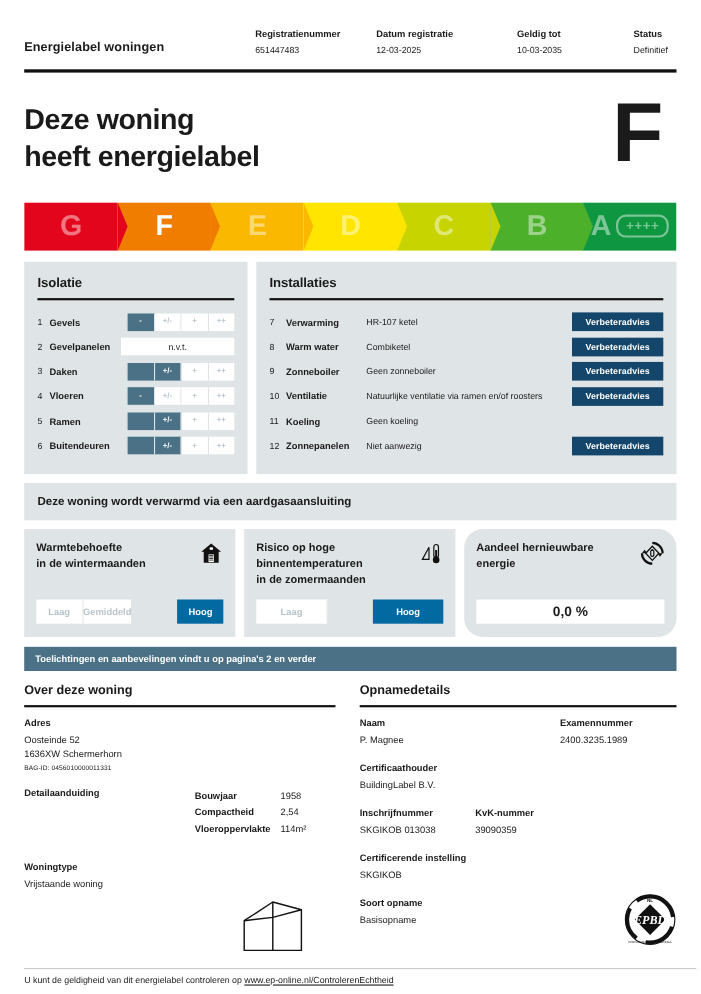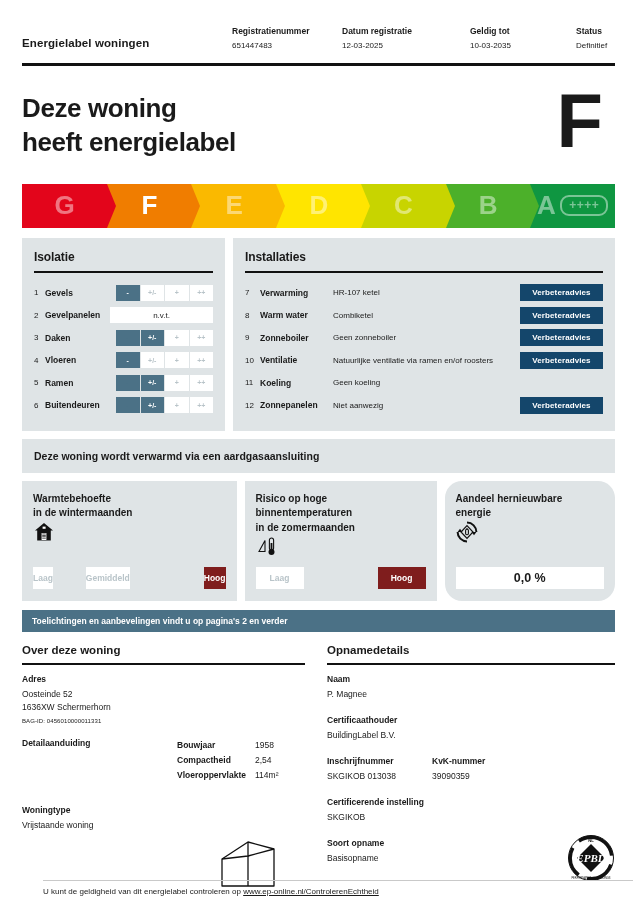--- a/index.html
+++ b/index.html
@@ -127,32 +127,32 @@
     margin: 8px 22px 0 22px; background: #dfe4e6;
     padding: 11px 12px; font-size: 10.5px; font-weight: bold;
   }
 
   
   .cards { display: flex; gap: 8px; padding: 8px 22px 0 22px; }
   .card { background: #dfe4e6; padding: 11px 11px 12px 11px; display: flex; flex-direction: column; }
   .card-1 { flex: 0 0 192px; }
   .card-2 { flex: 0 0 192px; }
   .card-3 { flex: 1; border-radius: 17px; }
-  .card-head { display: flex; align-items: flex-start; flex-direction: column; }
+  .card-head { display: flex; align-items: flex-start; }
   .card-title { font-size: 10px; font-weight: bold; line-height: 1.45; flex: 1; }
   .card-icon { flex: 0 0 22px; height: 22px; }
   .card-body { margin-top: auto; padding-top: 10px; }
-  .toggle { display: flex; height: 22px; gap: 32px; }
+  .toggle { display: flex; height: 22px; }
   .tcell {
     flex: 1; display: flex; align-items: center; justify-content: center;
     font-size: 8.5px; font-weight: bold; background: #fff; color: #b9c4c9;
     border-right: 1px solid #dfe4e6;
   }
   .tcell:last-child { border-right: none; }
-  .tcell.on { background: #7f1d1d; color: #fff; margin-left: 41px; }
+  .tcell.on { background: #0369a1; color: #fff; margin-left: 41px; }
   .bigval {
     background: #fff; height: 22px; display: flex;
     align-items: center; justify-content: center;
     font-size: 12.5px; font-weight: bold;
   }
 
   
   .notice {
     margin: 9px 22px 0 22px; background: #4b7186; color: #fff;
     font-size: 8.5px; font-weight: bold; padding: 6px 10px;
@@ -183,21 +183,21 @@
 
   
   .house-wrap {
     position: absolute; left: 196px; top: 4px;
   }
   
   .epbd-wrap { position: absolute; right: 0; top: 12px; }
 
   
   .footer {
-    position: absolute; left: 22px; right: 4px; bottom: 8px; margin-left: 21px;
+    position: absolute; left: 22px; right: 4px; bottom: 8px;
   }
   .footer-rule { height: 1px; background: #c9c9c9; margin-bottom: 6px; }
   .footer-text { font-size: 8px; }
   .footer-text a { color: #1a1a1a; }
 </style>
 </head>
 <body>
 
 <div class="header">
   <div class="header-title">Energielabel woningen</div>
@@ -500,20 +500,24 @@
 
   <div class="bcol">
     <div class="sec-title">Opnamedetails</div>
     <div class="sec-rule"></div>
 
     <div class="name-row">
       <div>
         <div class="lbl">Naam</div>
         <div class="txt">P. Magnee</div>
       </div>
+      <div>
+        <div class="lbl">Examennummer</div>
+        <div class="txt">2400.3235.1989</div>
+      </div>
     </div>
 
     <div class="spacer-14"></div>
     <div class="lbl">Certificaathouder</div>
     <div class="txt">BuildingLabel B.V.</div>
 
     <div class="spacer-14"></div>
     <div class="two-col">
       <div>
         <div class="lbl">Inschrijfnummer</div>

